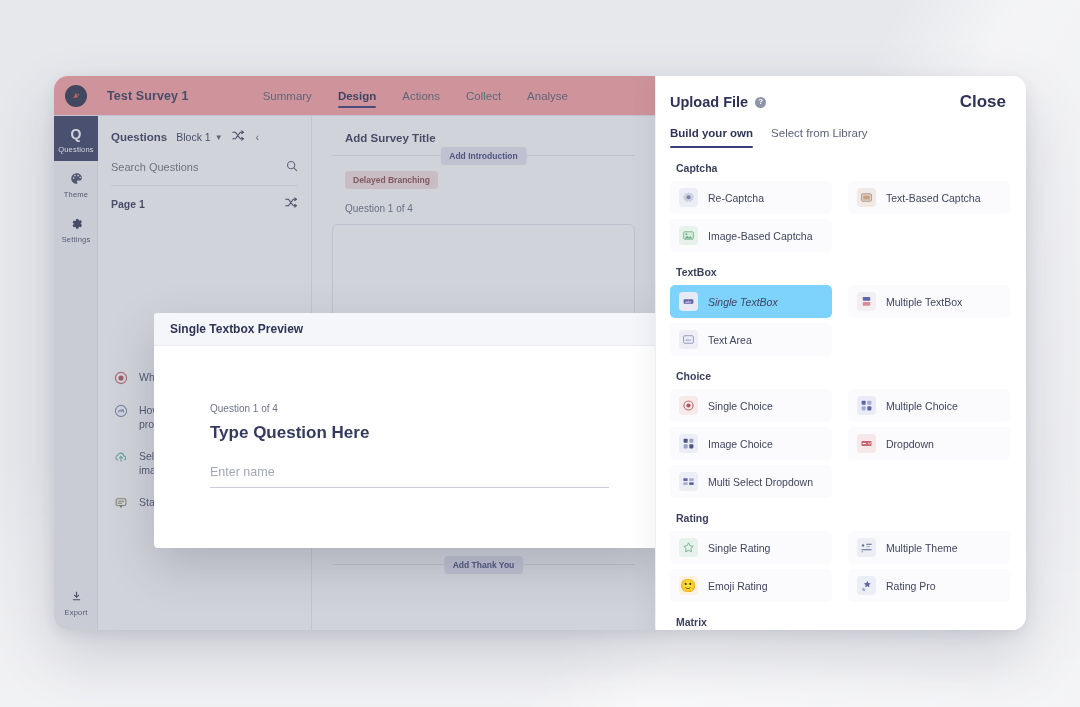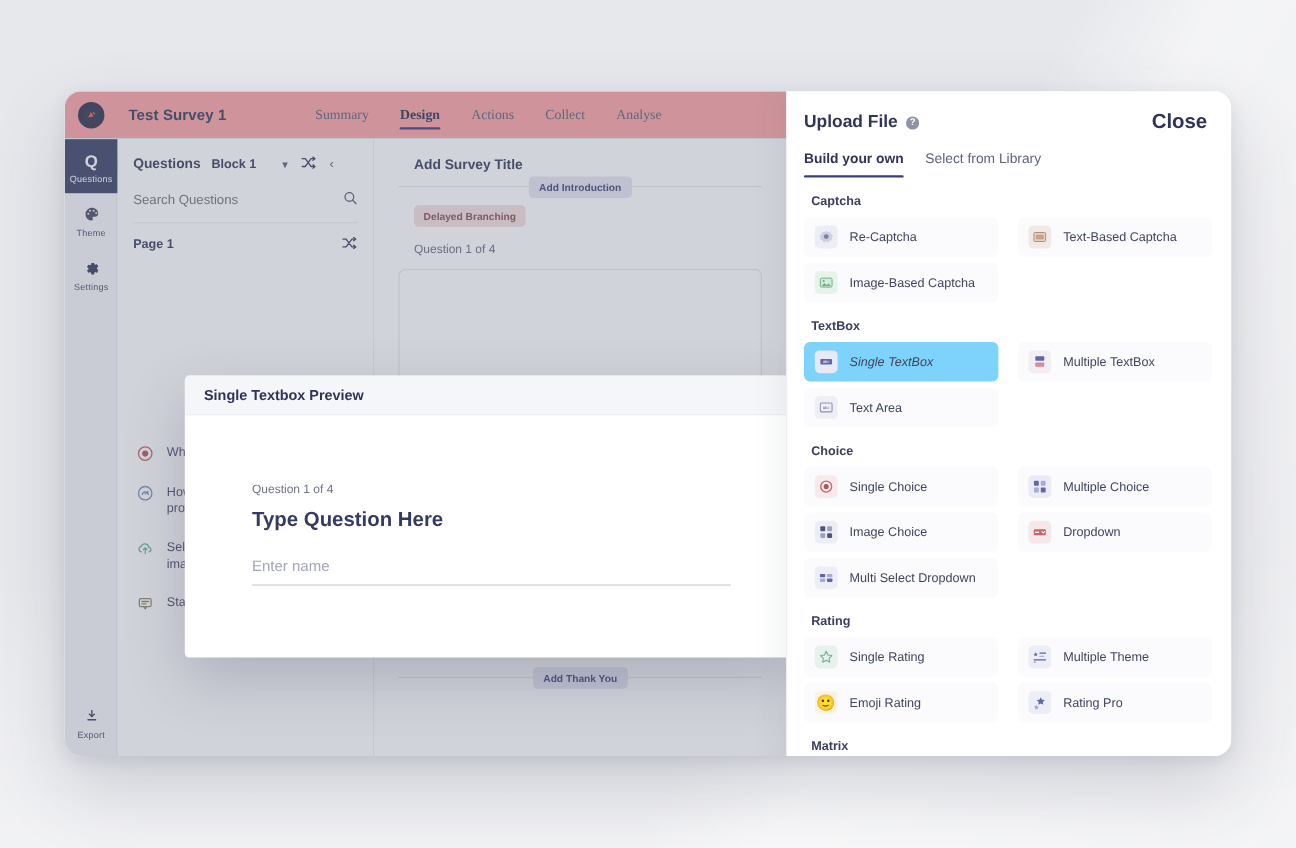--- a/index.html
+++ b/index.html
@@ -62,21 +62,21 @@
   }
   .logo svg { display:block; }
   .survey-title {
     margin-left: 20px;
     font-size: 12.5px; font-weight: 700; color: #3a3f5c;
     letter-spacing: .1px;
   }
   .navtabs { display: flex; gap: 26px; margin-left: 74px; align-items: center; height: 100%; }
   .navtab {
     font-size: 11.5px; color: #5d6378; position: relative; height: 100%;
-    display: flex; align-items: center; white-space: nowrap; font-family: Liberation Serif, serif;
+    display: flex; align-items: center; white-space: nowrap;
   }
   .navtab.active { color: #2f3356; font-weight: 700; }
   .navtab.active::after {
     content: ""; position: absolute; left: 0; right: 0; bottom: 7px;
     height: 2.5px; background: #3b3f79; border-radius: 2px;
   }
 
   
   .rail {
     position: absolute; left: 0; top: 40px; width: 44px; bottom: 0;
@@ -102,22 +102,22 @@
   .qlist {
     position: absolute; left: 44px; top: 40px; width: 214px; bottom: 0;
     background: #fff; border-right: 1px solid #e8eaf0;
   }
   .qlist-head {
     display: flex; align-items: center; gap: 9px;
     padding: 14px 12px 10px 13px;
   }
   .qlist-head .lbl { font-size: 11.5px; font-weight: 700; color: #3a3f5c; }
   .block-chip {
-    font-size: 10.5px; font-weight: 700; color: #3a3f5c;
-    display: flex; align-items: center; gap: 20px;
+    font-size: 10.5px; font-weight: 400; color: #3a3f5c;
+    display: flex; align-items: center; gap: 4px;
   }
   .chev { font-size: 8px; color: #5d6378; }
   .ico-shuffle { color: #3a3f5c; font-size: 12px; }
   .ico-collapse { color: #5d6378; font-size: 11px; margin-left: 2px;}
   .searchrow {
     display: flex; align-items: center; justify-content: space-between;
     margin: 4px 13px 0; padding-bottom: 9px;
     border-bottom: 1px solid #eceef3;
   }
   .searchrow input {

